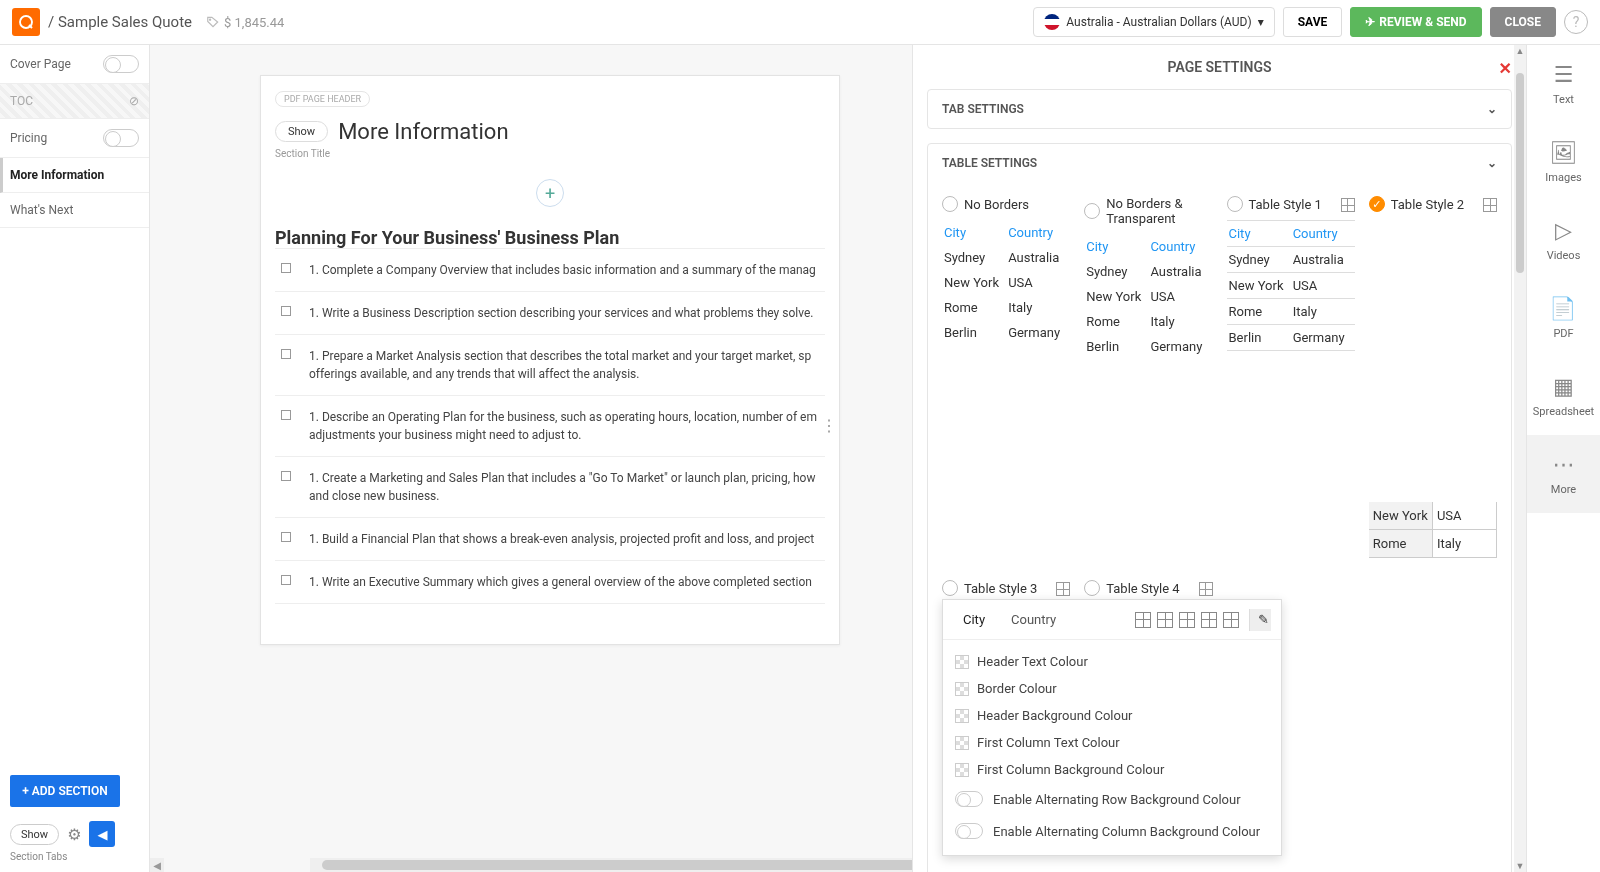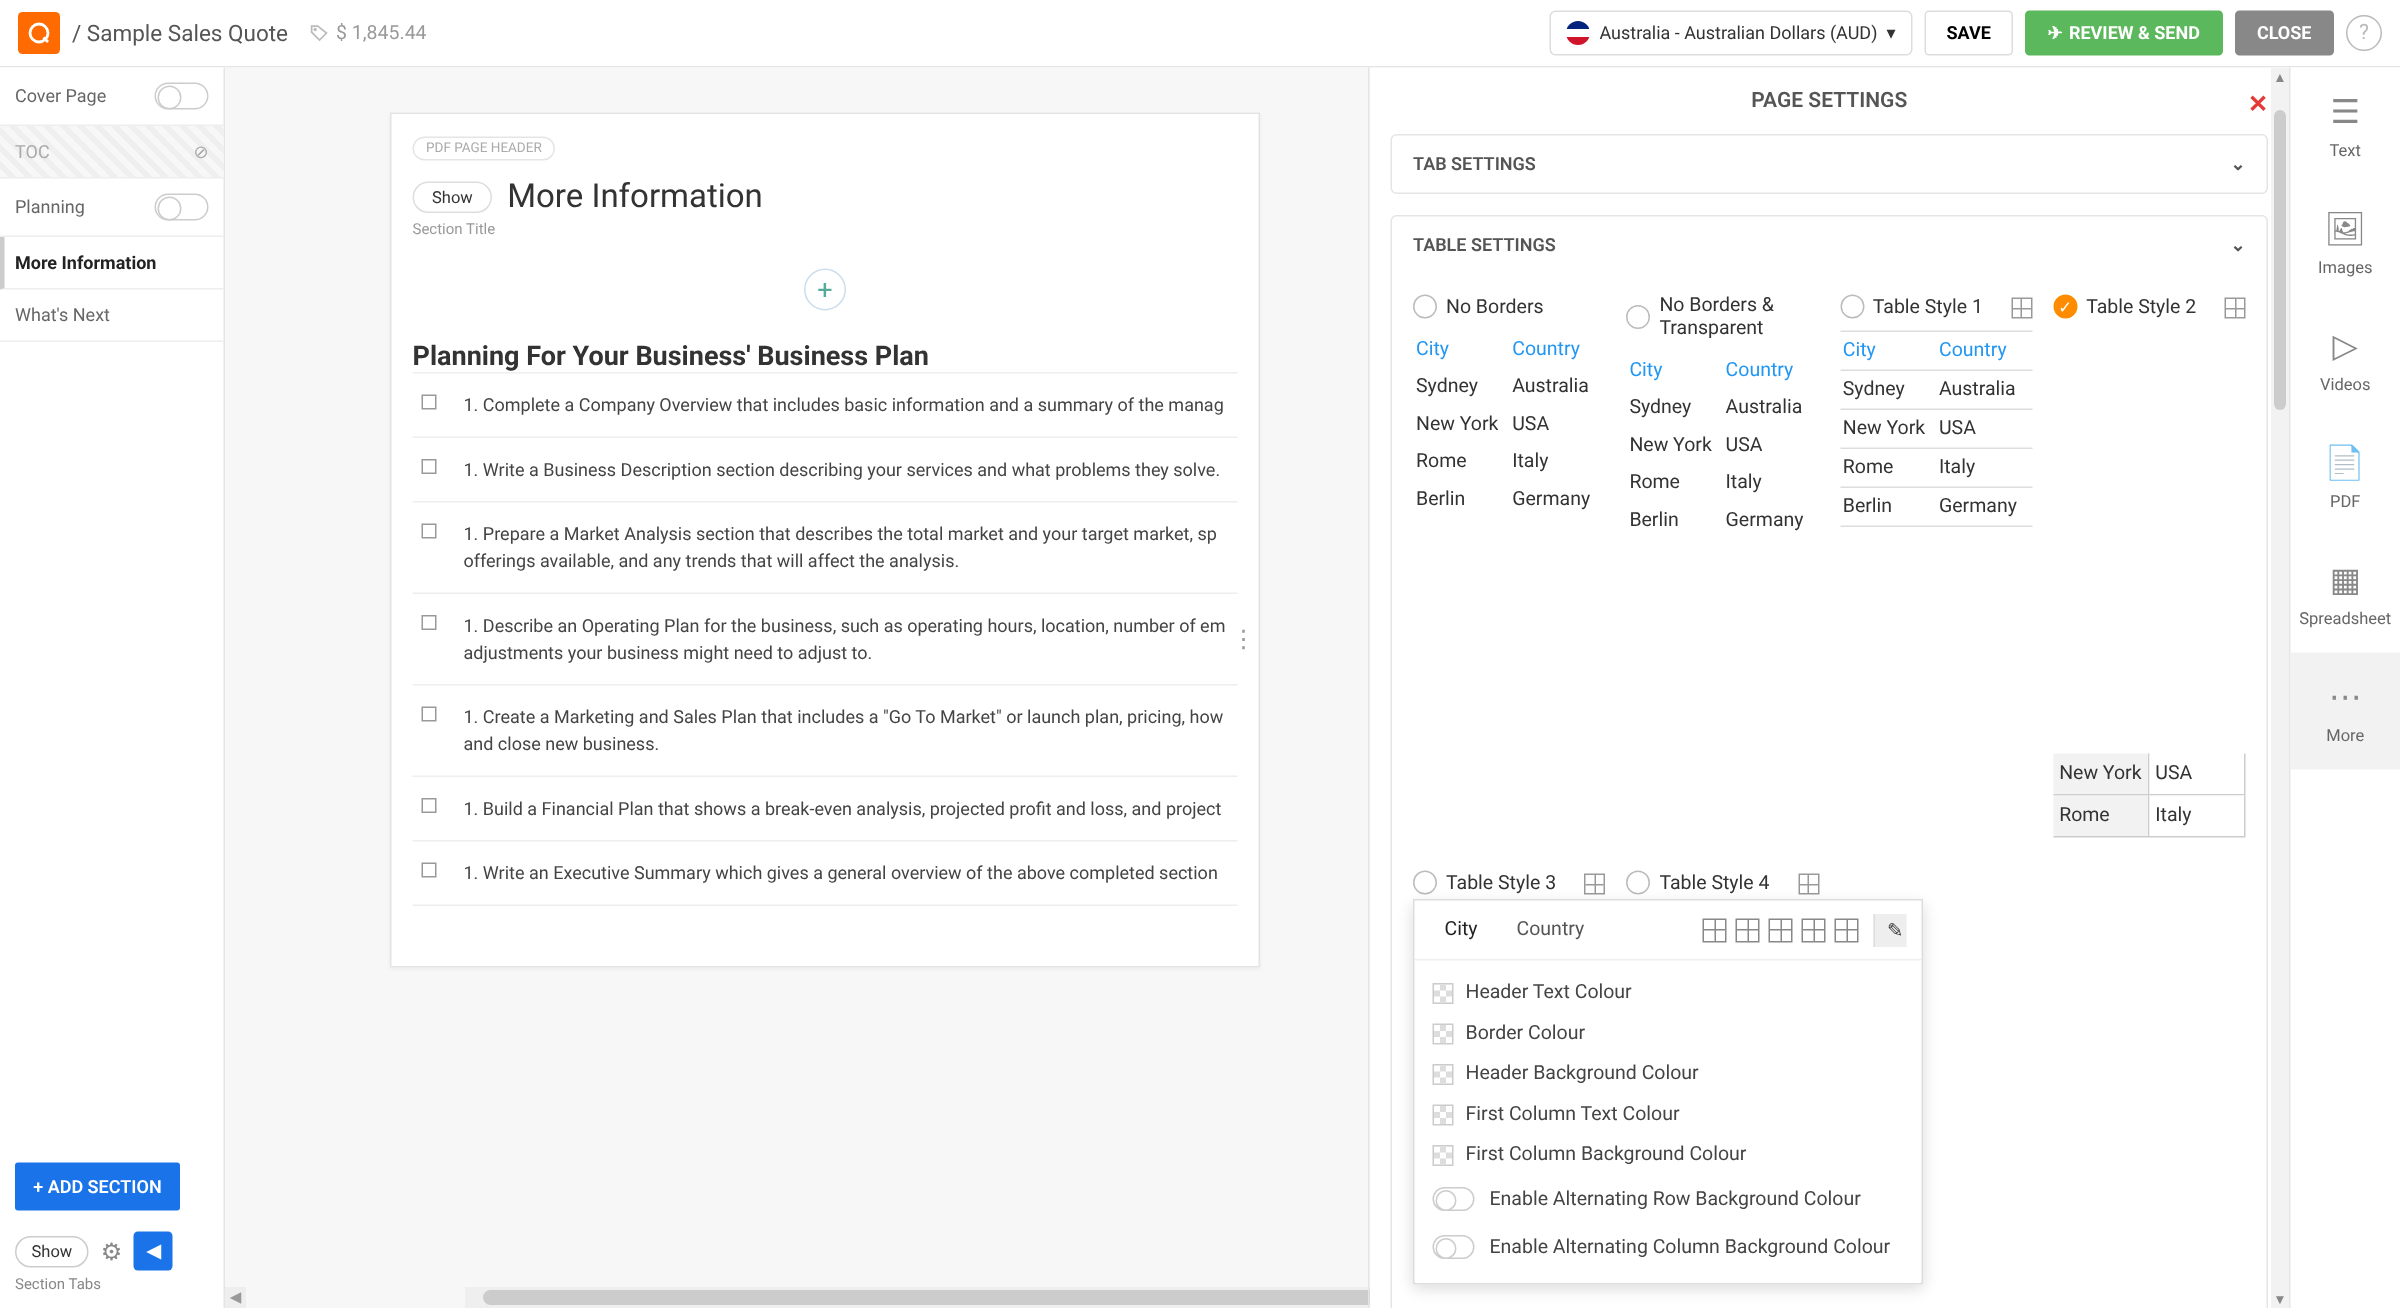--- a/index.html
+++ b/index.html
@@ -136,21 +136,21 @@
             <path d="M1 12s4-8 11-8 11 8 11 8-4 8-11 8-11-8-11-8z"></path>
             <circle cx="12" cy="12" r="3"></circle>
           </svg>
         </span>
     </div>
     <div class="sb-item disabled">
       <span>TOC</span>
       <span style="color:#aaa">⊘</span>
     </div>
     <div class="sb-item">
-      <span>Planning</span>
+      <span>Pricing</span>
       <span class="toggle-pill eye">
           <svg width="10" height="10" viewBox="0 0 24 24" fill="none" stroke="#999" stroke-width="2">
             <path d="M1 12s4-8 11-8 11 8 11 8-4 8-11 8-11-8-11-8z"></path>
             <circle cx="12" cy="12" r="3"></circle>
           </svg>
         </span>
     </div>
     <div class="sb-item active">
       <span>More Information</span>
     </div>

